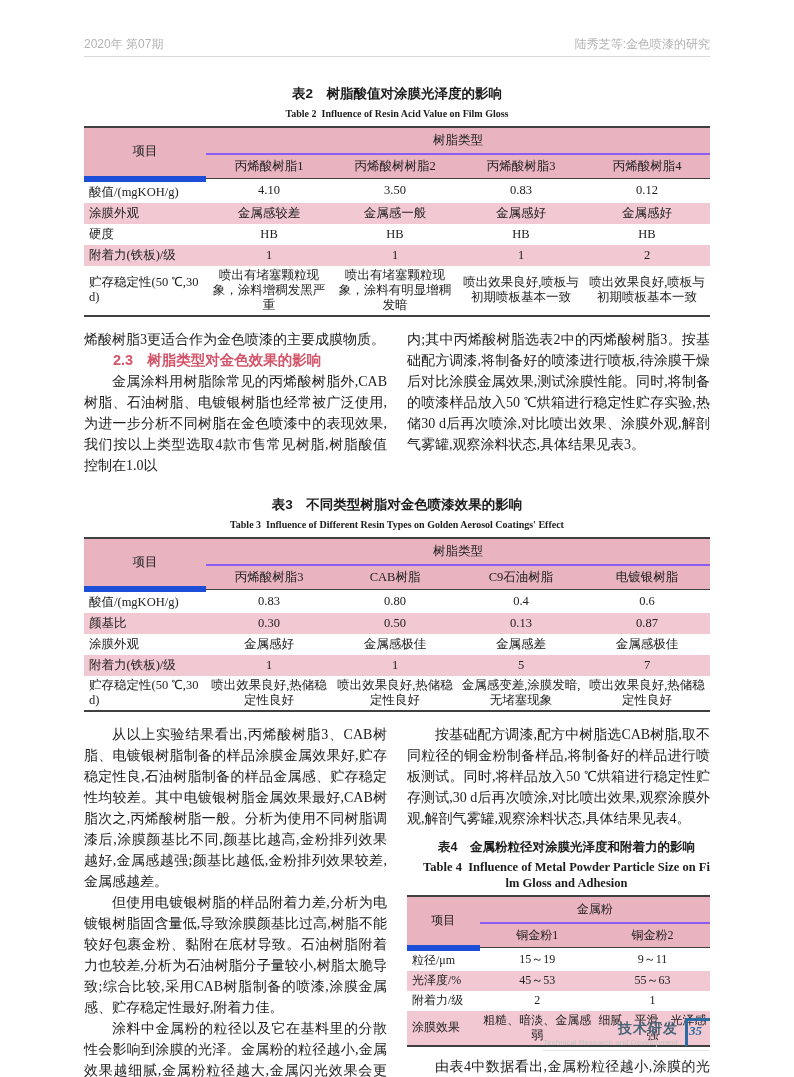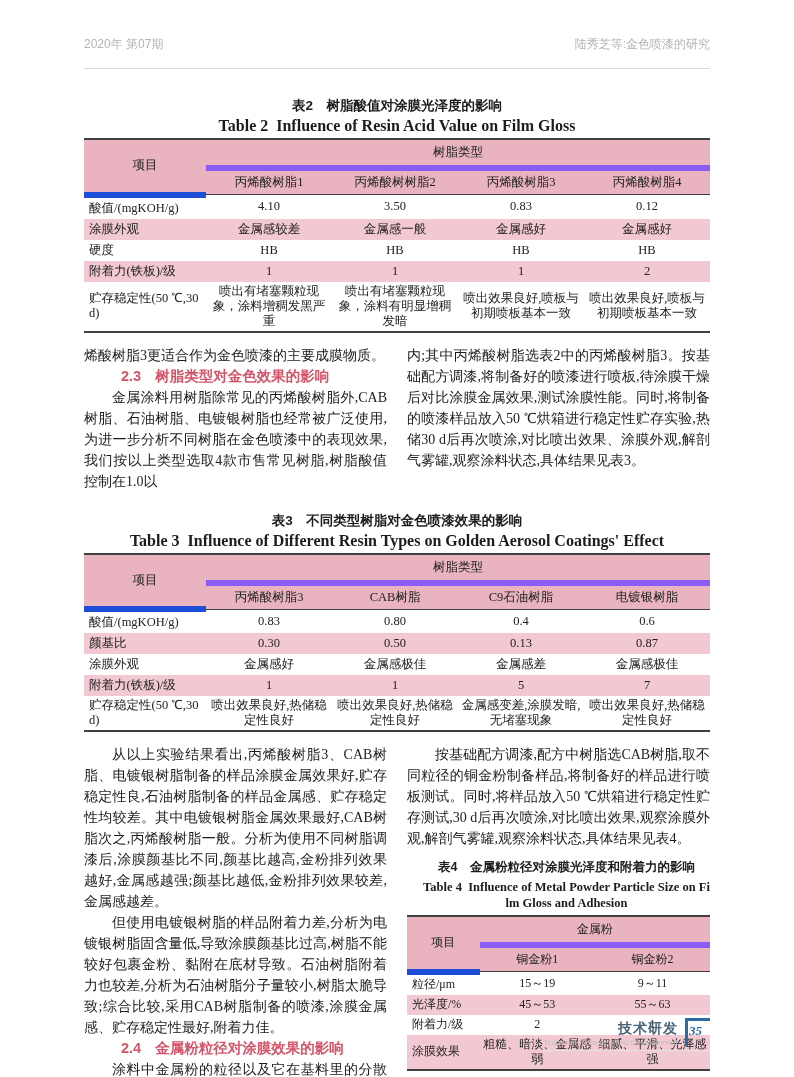--- a/index.html
+++ b/index.html
@@ -5,58 +5,58 @@
   html,body { margin:0; padding:0; background:#ffffff; }
   .page {
     width:794px; height:1077px; position:relative; box-sizing:border-box;
     padding:36px 84px 0 84px; background:#fff; overflow:hidden;
     font-family:"Liberation Serif", serif; color:#1c1c1c;
   }
   
   .page-header {
     display:flex; justify-content:space-between; align-items:flex-end;
     font-family:"Liberation Sans", sans-serif; font-size:12px; color:#b3b3b3;
-    padding-bottom:15px; border-bottom:1px solid #d9d9d9;
+    padding-bottom:3px; border-bottom:1px solid #d9d9d9;
   }
   
   .caption { text-align:center; margin-top:28px; }
   .caption-zh { font-family:"Liberation Sans", sans-serif; font-weight:bold; font-size:13.5px; line-height:17px; }
-  .caption-en { font-family:"Liberation Serif", serif; font-weight:bold; font-size:16px; line-height:17px; margin-top:3px; }
+  .caption-en { font-family:"Liberation Serif", serif; font-weight:bold; font-size:10px; line-height:17px; margin-top:3px; }
   .caption.small { margin-top:10px;margin-left:16px; }
   .caption.small .caption-zh { font-size:12.5px; }
   .caption.small .caption-en { font-size:12.5px; line-height:16px; }
   
   .tbl { margin-top:4px; }
   .paper-table {
     width:100%; border-collapse:collapse; table-layout:fixed;
     border-top:2px solid #404040; border-bottom:2px solid #404040;
     font-size:12.5px; line-height:15px;
   }
   .paper-table th, .paper-table td { font-weight:normal; text-align:center; padding:2px 3px; color:#222; }
   .hdr-row th { background:var(--pink-header,#e9b4c0); height:21px; }
-  .group-th { border-bottom:6px solid #8b5cf6; }
+  .group-th { border-bottom:2px solid #8b5cf6; }
   .item-th { border-bottom:6px solid #1d4ed8; }
   .sub-row th { background:var(--pink-header,#e9b4c0); border-bottom:1px solid #404040; height:19px; }
   .paper-table td { height:17px; }
   .paper-table td.row-label { text-align:left; padding-left:5px; }
   .paper-table tr.shaded td { background:var(--pink-row,#f2c9d2); }
   .tbl-wide .paper-table col.item-col { width:19.5%; }
   .tbl-small .paper-table { font-size:12px; }
   .tbl-small .paper-table col.item-col { width:24%; }
   .tbl-small .paper-table td { height:16px; }
   
   .cols { display:flex; gap:20px; margin-top:12px; }
   .col { flex:1; min-width:0; font-size:14px; line-height:21px; text-align:justify; word-break:break-all; }
   .col p { margin:0; text-indent:2em; }
   .col p.noindent { text-indent:0; }
   .red-heading {
     margin:1px 0 1px 0; color:var(--red-heading,#d4556a);
     font-family:"Liberation Sans", sans-serif; font-size:14.5px; font-weight:bold; text-indent:0;
   }
-  .red-heading .num { margin-right:14px;margin-left:8px; }
+  .red-heading .num { margin-right:14px; }
   
   .footer { position:absolute; right:84px; bottom:26px; }
   .footer-inner { display:flex; align-items:flex-start; border-bottom:1px solid #e3e3e3; padding-bottom:3px;margin-top:44px; }
   .footer-text { text-align:right; margin-right:7px; padding-top:3px; }
   .footer-zh { font-family:"Liberation Sans", sans-serif; font-weight:bold; font-size:14px; color:#4a6478; letter-spacing:1px; line-height:15px; }
   .footer-en { font-family:"Liberation Sans", sans-serif; font-size:8px; color:#c2c2c2; margin-top:2px; }
   .footer-page {
     border-top:3px solid var(--blue-footer,#2d6ca2); border-left:3px solid var(--blue-footer,#2d6ca2);
     color:var(--blue-footer,#2d6ca2); font-family:"Liberation Serif", serif;
     font-style:italic; font-weight:bold; font-size:13px; padding:2px 8px 7px 1px;
@@ -206,21 +206,20 @@
             <td>喷出效果良好,热储稳定性良好</td>
           </tr>
         </tbody>
       </table>
     </div>
 
   <div class="cols">
     <div class="col">
       <p>从以上实验结果看出,丙烯酸树脂3、CAB树脂、电镀银树脂制备的样品涂膜金属效果好,贮存稳定性良,石油树脂制备的样品金属感、贮存稳定性均较差。其中电镀银树脂金属效果最好,CAB树脂次之,丙烯酸树脂一般。分析为使用不同树脂调漆后,涂膜颜基比不同,颜基比越高,金粉排列效果越好,金属感越强;颜基比越低,金粉排列效果较差,金属感越差。</p>
       <p>但使用电镀银树脂的样品附着力差,分析为电镀银树脂固含量低,导致涂膜颜基比过高,树脂不能较好包裹金粉、黏附在底材导致。石油树脂附着力也较差,分析为石油树脂分子量较小,树脂太脆导致;综合比较,采用CAB树脂制备的喷漆,涂膜金属感、贮存稳定性最好,附着力佳。</p>
-      <p class="red-heading"><span class="num">2.4</span><span>金属粉粒径对涂膜效果的影响</span></p>
       <p>涂料中金属粉的粒径以及它在基料里的分散性会影响到涂膜的光泽。金属粉的粒径越小,金属效果越细腻,金属粉粒径越大,金属闪光效果会更好,涂膜细腻度下降。</p>
     </div>
     <div class="col">
       <p>按基础配方调漆,配方中树脂选CAB树脂,取不同粒径的铜金粉制备样品,将制备好的样品进行喷板测试。同时,将样品放入50 ℃烘箱进行稳定性贮存测试,30 d后再次喷涂,对比喷出效果,观察涂膜外观,解剖气雾罐,观察涂料状态,具体结果见表4。</p>
       <div class="caption small">
         <div class="caption-zh">表4　金属粉粒径对涂膜光泽度和附着力的影响</div>
         <div class="caption-en">Table 4&nbsp;&nbsp;Influence of Metal Powder Particle Size on Film Gloss and Adhesion</div>
       </div>
       <div class="tbl tbl-small">
           <table class="paper-table">

